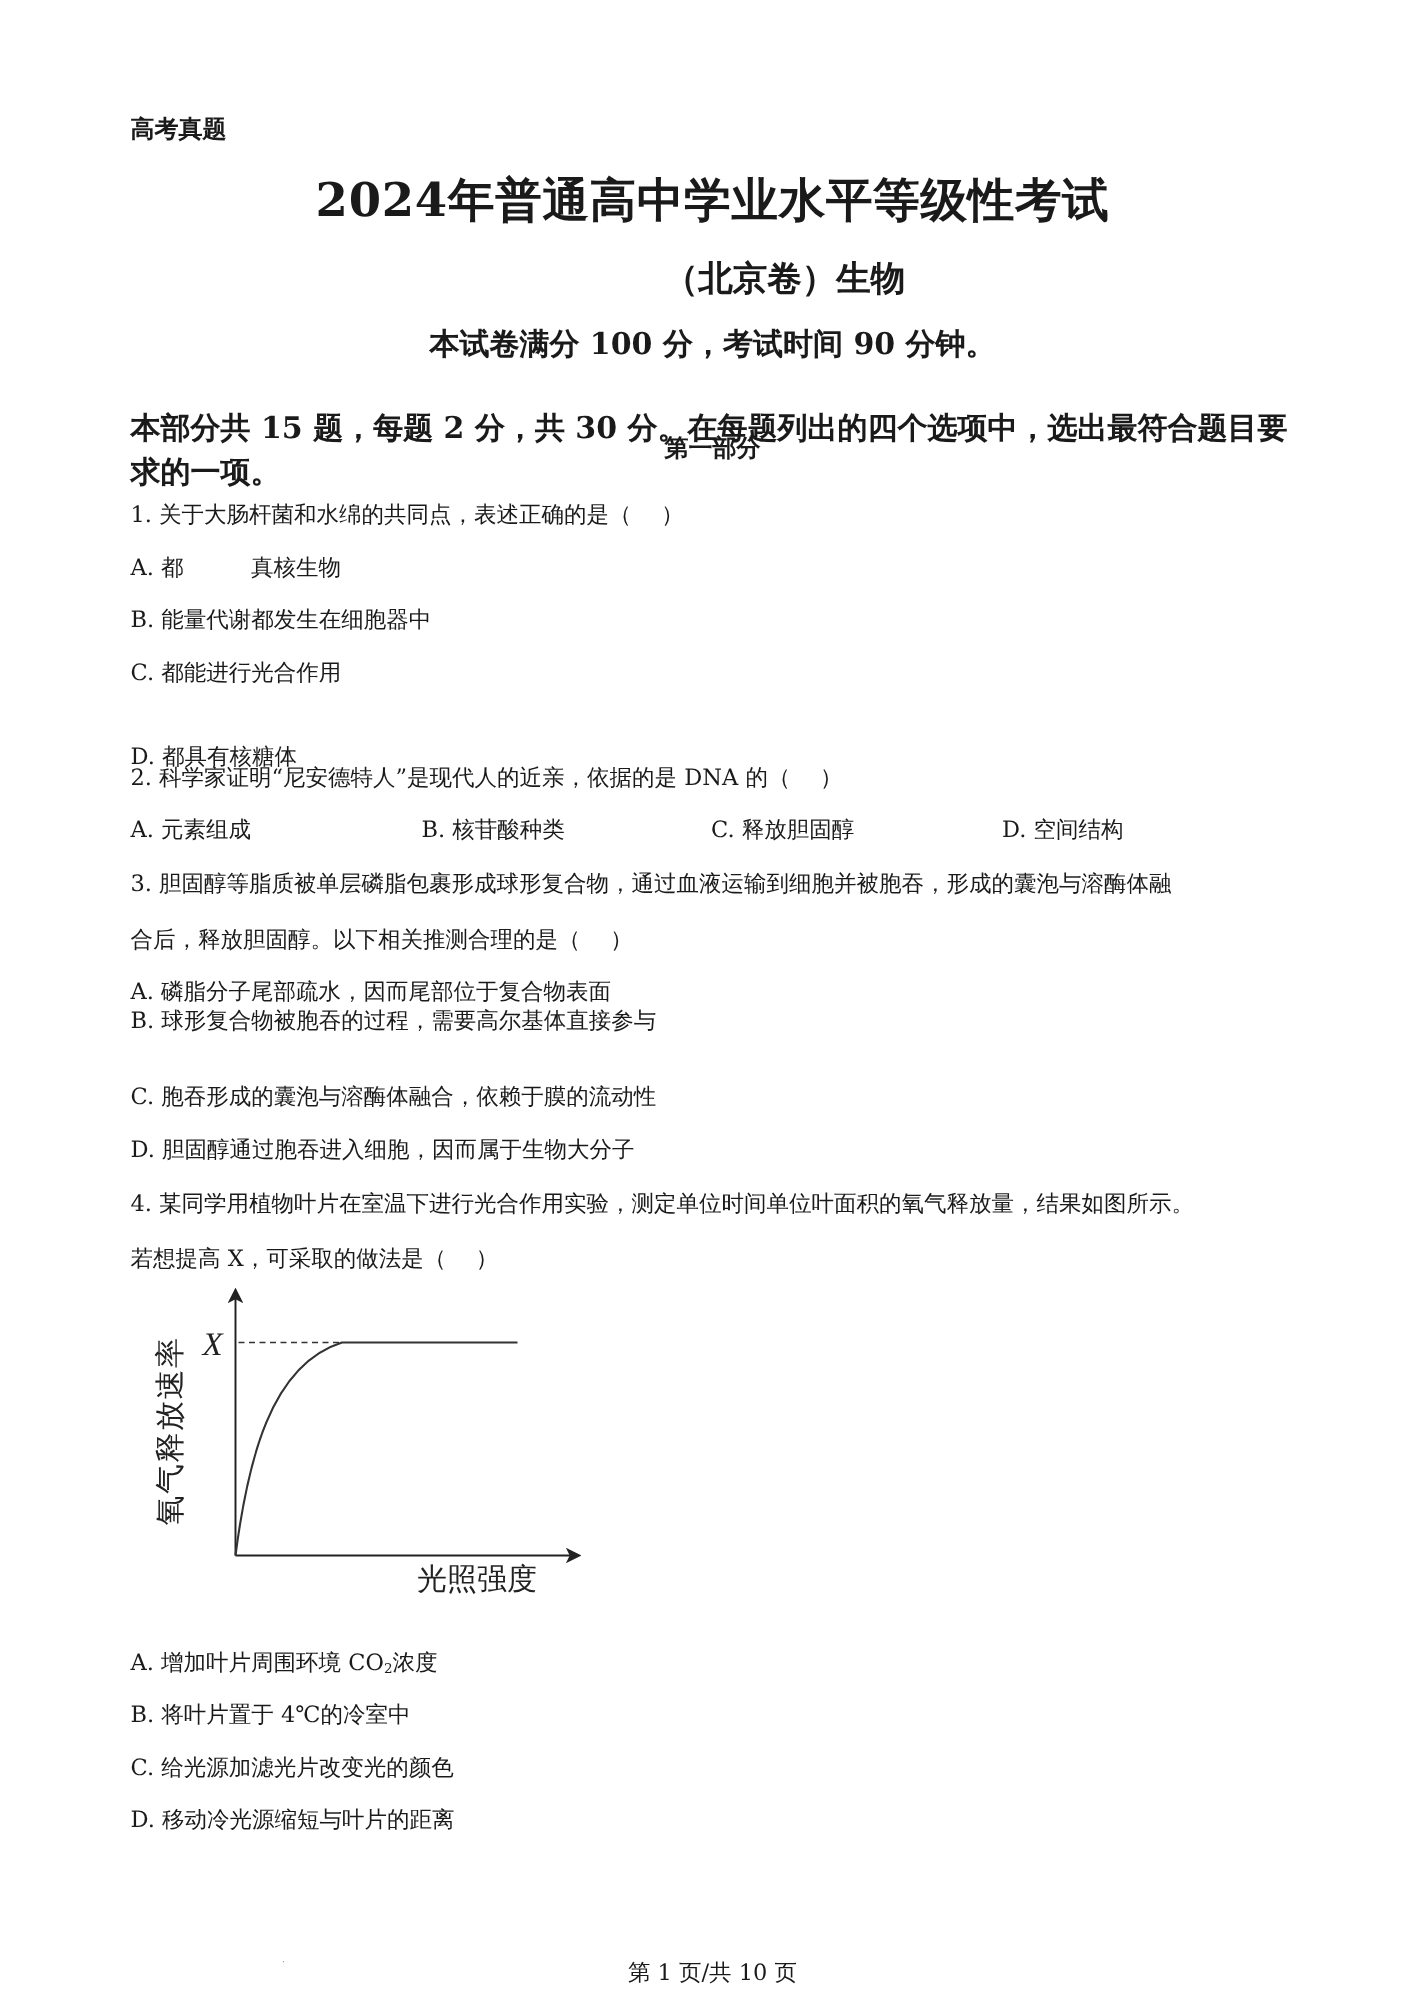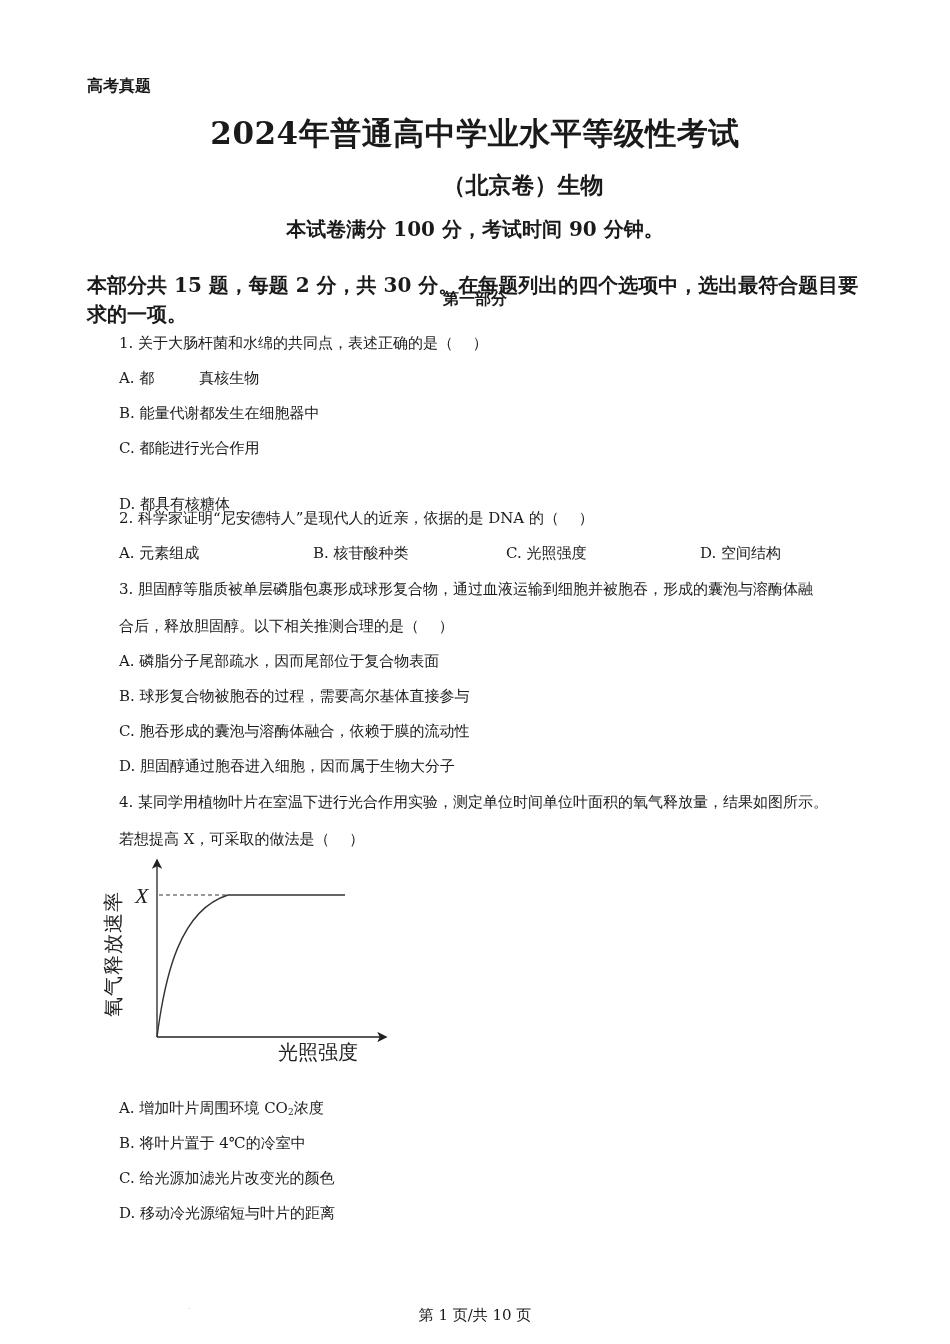--- a/index.html
+++ b/index.html
@@ -5,21 +5,21 @@
     html, body { margin: 0; padding: 0; background: #ffffff; }
     body { width: 950px; height: 1344px; position: relative; overflow: hidden;
            font-family: "DejaVu Serif", "Liberation Serif", serif; color: #1a1a1a; }
     .abs { position: absolute; white-space: nowrap; }
     .tag { left: 87px; top: 76px; font-size: 16px; font-weight: bold; text-align: right; }
     .title { left: 0; width: 950px; text-align: center; top: 113px; font-size: 31px; font-weight: bold; letter-spacing: 0.5px; }
     .subtitle { left: 0; width: 950px; text-align: center; top: 170px; font-size: 23px; font-weight: bold; margin-left: 48px; }
     .meta { left: 0; width: 950px; text-align: center; top: 216px; font-size: 20px; font-weight: bold; }
     .part { left: 0; width: 950px; text-align: center; top: 245px; font-size: 16px; font-weight: bold; margin-top: 44px; }
     .instr { left: 87px; width: 775px; top: 271px; font-size: 20px; font-weight: bold; line-height: 29px; white-space: normal; }
-    .q { left: 87px; font-size: 15px; line-height: 20px; margin-left: 32px; }
+    .q { left: 87px; font-size: 15px; line-height: 20px; }
     .footer { left: 0; width: 950px; text-align: center; top: 1306px; font-size: 15px; }
     .dot { left: 188px; top: 1303px; font-size: 6px; color: #888; }
     sub { font-size: 9px; vertical-align: -2px; }
     .chart { position: absolute; left: 95px; top: 855px; }
   </style>
 </head>
 <body>
 
 <div class="abs tag">高考真题</div>
 <div class="abs title">2024年普通高中学业水平等级性考试</div>
@@ -30,27 +30,27 @@
 
 <div class="abs q" style="top:333px">1. 关于大肠杆菌和水绵的共同点，表述正确的是（　 ）</div>
 <div class="abs q" style="top:368px">A. 都　　　真核生物</div>
 <div class="abs q" style="top:403px">B. 能量代谢都发生在细胞器中</div>
 <div class="abs q" style="top:438px">C. 都能进行光合作用</div>
 <div class="abs q" style="top:494px">D. 都具有核糖体</div>
 
 <div class="abs q" style="top:508px">2. 科学家证明“尼安德特人”是现代人的近亲，依据的是 DNA 的（　 ）</div>
 <div class="abs q" style="top:543px; left:87px">A. 元素组成</div>
 <div class="abs q" style="top:543px; left:281px">B. 核苷酸种类</div>
-<div class="abs q" style="top:543px; left:474px">C. 光照强度</div>
+<div class="abs q" style="top:543px; left:474px">C. 释放胆固醇</div>
 <div class="abs q" style="top:543px; left:668px">D. 空间结构</div>
 
 <div class="abs q" style="top:579px">3. 胆固醇等脂质被单层磷脂包裹形成球形复合物，通过血液运输到细胞并被胞吞，形成的囊泡与溶酶体融</div>
 <div class="abs q" style="top:616px">合后，释放胆固醇。以下相关推测合理的是（　 ）</div>
 <div class="abs q" style="top:651px">A. 磷脂分子尾部疏水，因而尾部位于复合物表面</div>
-<div class="abs q" style="top:686px">B. 球形复合物被胞吞的过程，需要高尔基体直接参与</div>
+<div class="abs q" style="top:670px">B. 球形复合物被胞吞的过程，需要高尔基体直接参与</div>
 <div class="abs q" style="top:721px">C. 胞吞形成的囊泡与溶酶体融合，依赖于膜的流动性</div>
 <div class="abs q" style="top:756px">D. 胆固醇通过胞吞进入细胞，因而属于生物大分子</div>
 
 <div class="abs q" style="top:792px">4. 某同学用植物叶片在室温下进行光合作用实验，测定单位时间单位叶面积的氧气释放量，结果如图所示。</div>
 <div class="abs q" style="top:829px">若想提高 X，可采取的做法是（　 ）</div>
 
 <svg class="chart" width="300" height="210" viewBox="0 0 300 210">
   <defs>
     <marker id="arrow" markerWidth="8" markerHeight="8" refX="6" refY="4" orient="auto">
       <path d="M0,0 L8,4 L0,8 L2,4 Z" fill="#222"></path>

